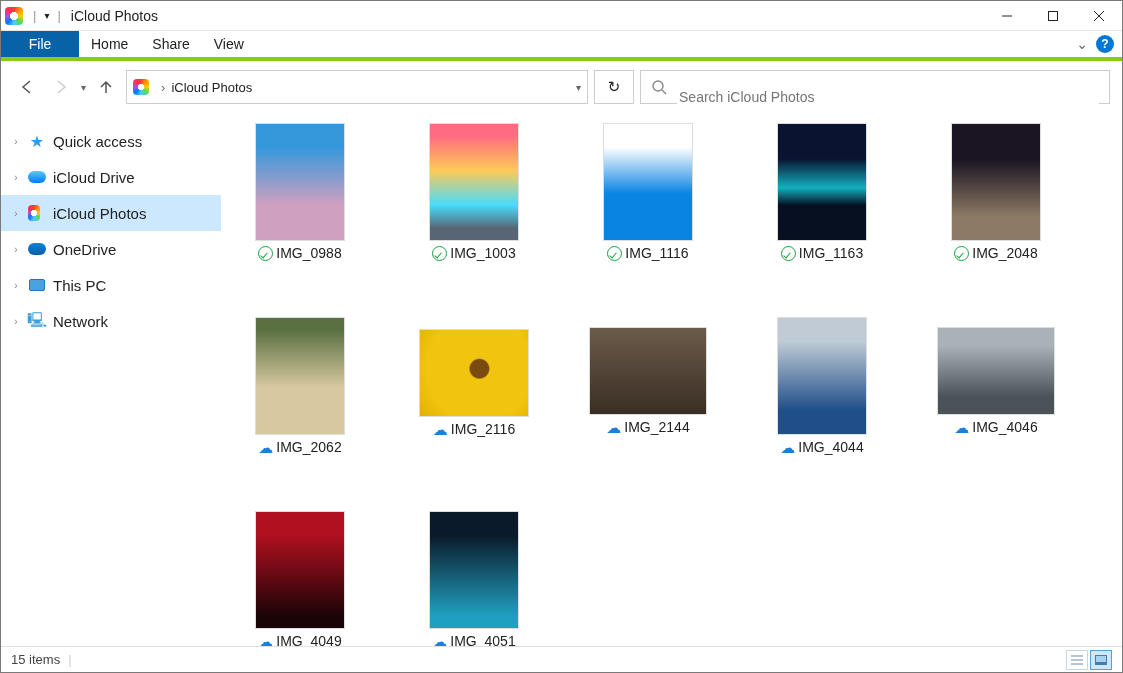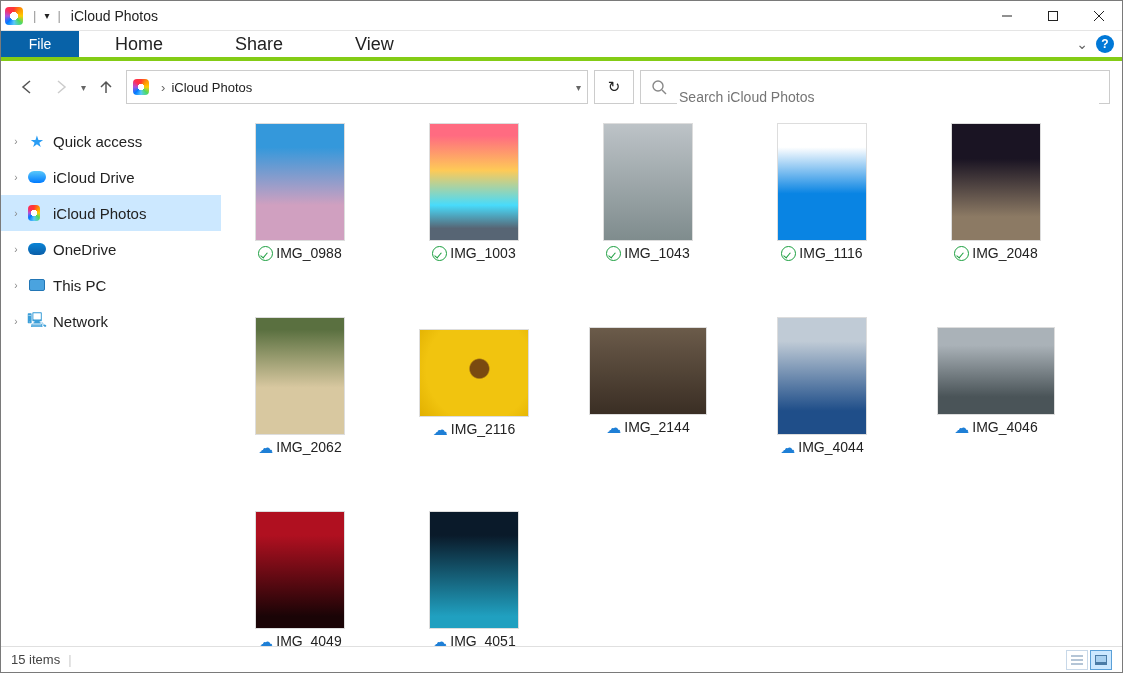--- a/index.html
+++ b/index.html
@@ -13,21 +13,21 @@
     conic-gradient(#ff3b30,#ff9500,#ffcc00,#4cd964,#5ac8fa,#007aff,#af52de,#ff2d55,#ff3b30);
     margin-right:6px; }
   .titlebar .winctrl { margin-left:auto; display:flex; }
   .titlebar .winbtn { width:46px; height:30px; display:flex; align-items:center; justify-content:center; }
   .title-sep { color:#999; margin:0 4px; }
   .dropdown-caret { font-size:10px; margin:0 4px; }
 
   
   .ribbon { height:30px; display:flex; align-items:stretch; border-bottom:4px solid #84cc16; position:relative; }
   .file-tab { background:#0862a8; color:#fff; width:78px; display:flex; align-items:center; justify-content:center; font-size:14px; }
-  .rtab { padding:0 36px; display:flex; align-items:center; font-size:18px; }
+  .rtab { padding:0 12px; display:flex; align-items:center; font-size:14px; }
   .ribbon-right { margin-left:auto; display:flex; align-items:center; padding-right:8px; gap:8px; }
   .help-badge { width:18px; height:18px; border-radius:50%; background:#0078d7; color:#fff; font-size:12px; font-weight:bold; display:flex; align-items:center; justify-content:center; }
 
   
   .navrow { height:52px; display:flex; align-items:center; gap:6px; padding:0 12px; }
   .navbtn { width:28px; height:28px; display:flex; align-items:center; justify-content:center; color:#555; border-radius:2px; }
   .navbtn.disabled { color:#bbb; }
   .addressbar { flex:1; height:34px; border:1px solid #ccc; display:flex; align-items:center; padding:0 6px; gap:6px; max-width:630px; }
   .addressbar .crumb { display:flex; align-items:center; gap:4px; }
   .refreshbox { width:40px; height:34px; border:1px solid #ccc; display:flex; align-items:center; justify-content:center; font-size:15px; }
@@ -213,31 +213,31 @@
           </div>
         </div>
         <div class="thumb-item">
           <div class="thumb portrait p2"></div>
           <div class="thumb-label">
             <span class="status-synced"></span>
             <span>IMG_1003</span>
           </div>
         </div>
         <div class="thumb-item">
-          <div class="thumb portrait p3"></div>
-          <div class="thumb-label">
-            <span class="status-synced"></span>
-            <span>IMG_1043</span>
-          </div>
-        </div>
-        <div class="thumb-item">
           <div class="thumb portrait p4"></div>
           <div class="thumb-label">
             <span class="status-synced"></span>
             <span>IMG_1116</span>
+          </div>
+        </div>
+        <div class="thumb-item">
+          <div class="thumb portrait p5"></div>
+          <div class="thumb-label">
+            <span class="status-synced"></span>
+            <span>IMG_1163</span>
           </div>
         </div>
         <div class="thumb-item">
           <div class="thumb portrait p6"></div>
           <div class="thumb-label">
             <span class="status-synced"></span>
             <span>IMG_2048</span>
           </div>
         </div>
         <div class="thumb-item">

